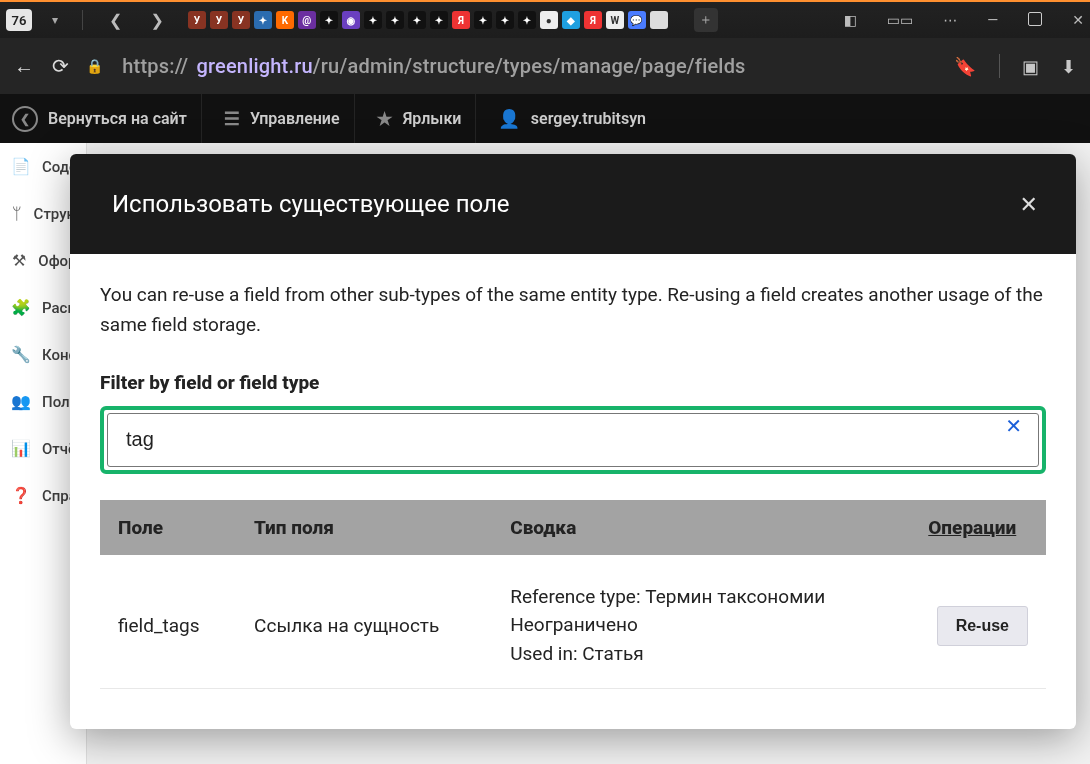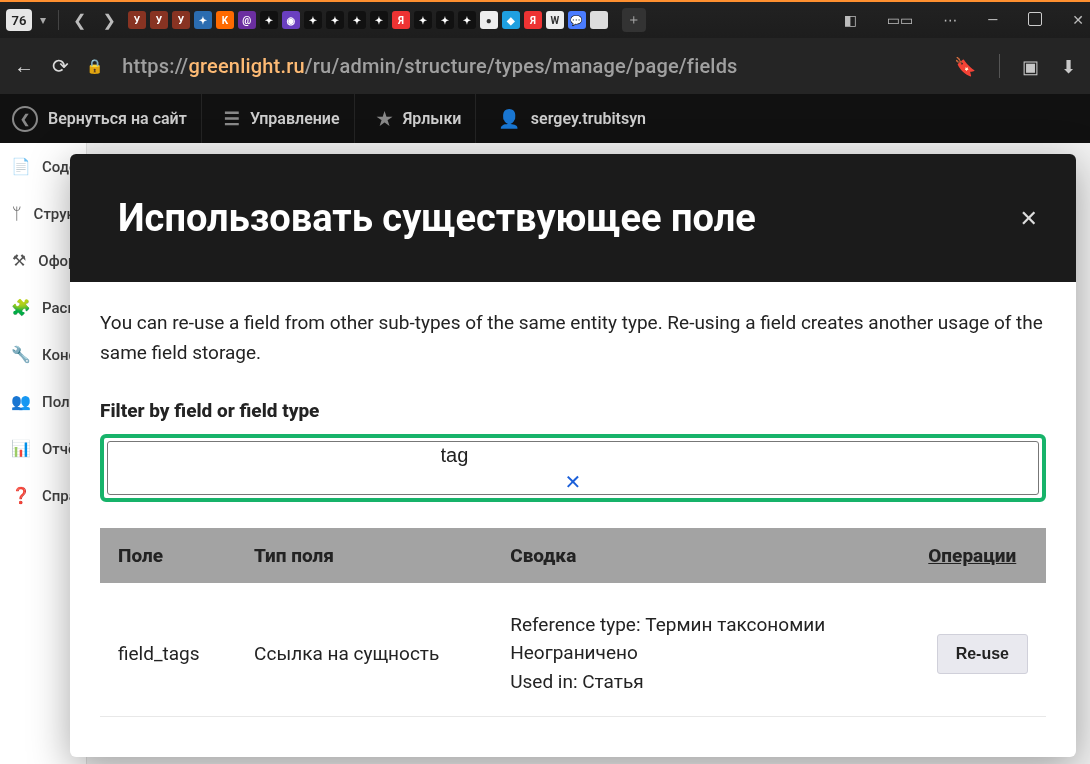--- a/index.html
+++ b/index.html
@@ -12,21 +12,21 @@
   overflow: hidden;
   color: #222;
 }
 .os-tabbar {
   height: 36px;
   background: linear-gradient(#222, #1d1d1d);
   border-top: 2px solid #ff9030;
   display: flex;
   align-items: center;
   padding: 0 6px;
-  gap: 4px;
+  gap: 16px;
 }
 .tab-count {
   background: #e6e6e6;
   color: #222;
   width: 26px;
   height: 22px;
   border-radius: 4px;
   display: flex;
   align-items: center;
   justify-content: center;
@@ -80,21 +80,21 @@
   color: #cfcfcf;
 }
 .addr-bar .icon { font-size: 20px; color: #dcdcdc; }
 .lock { font-size: 14px; color: #a0a0a0; }
 .url {
   font-size: 20px;
   font-weight: 500;
   color: #a0a0a0;
   letter-spacing: .2px;
 }
-.url .host { color: #fdba74; }
+.url .host { color: #c4b5fd; margin-left: 8px; }
 .addr-right { margin-left: auto; display: flex; gap: 22px; align-items: center; color: #c8c8c8; }
 .addr-right .ar { font-size: 18px; }
 .addr-sep { width:1px; height:24px; background:#555; }
 
 .admin-toolbar {
   height: 49px;
   background: #111;
   display: flex;
   align-items: center;
   padding: 0 10px;
@@ -190,23 +190,23 @@
   overflow: hidden;
 }
 .dlg-head {
   background: #1b1b1b;
   color: #fff;
   padding: 24px 30px;
   display: flex;
   align-items: center;
 }
 .dlg-head h1 {
-  margin: 18px;
-  font-size: 38px;
-  font-weight: 700;
+  margin: 12px;
+  font-size: 24px;
+  font-weight: 400;
 }
 .dlg-close {
   margin-left: auto;
   font-size: 22px;
   color: #ddd;
   cursor: pointer;
   padding: 4px 8px;
 }
 .dlg-body {
   padding: 26px 30px 40px;
@@ -217,24 +217,22 @@
 .filter-label { font-weight: 800; font-size: 19px; margin-bottom: 12px; }
 .filter-wrap {
   border: 4px solid #17b36a;
   border-radius: 6px;
   padding: 3px;
 }
 .filter-inner {
   border: 1px solid #777;
   border-radius: 3px;
   display: flex;
-  align-items: center;
   padding: 0 16px;
   height: 52px;
-  flex-direction: column;
 }
 .filter-inner input {
   flex: 1;
   border: none;
   outline: none;
   font-size: 20px;
   color: #222;
   background: transparent;
 }
 .filter-inner .clear {

